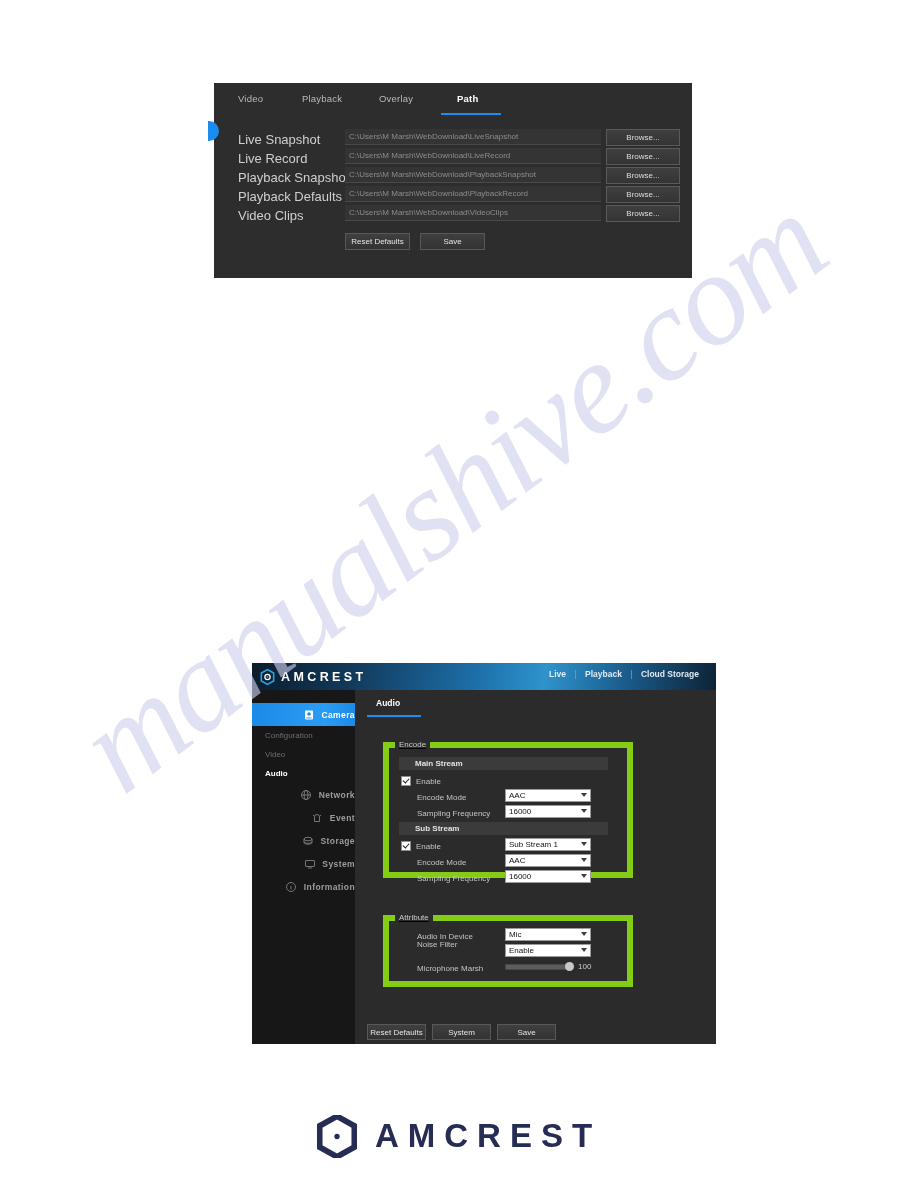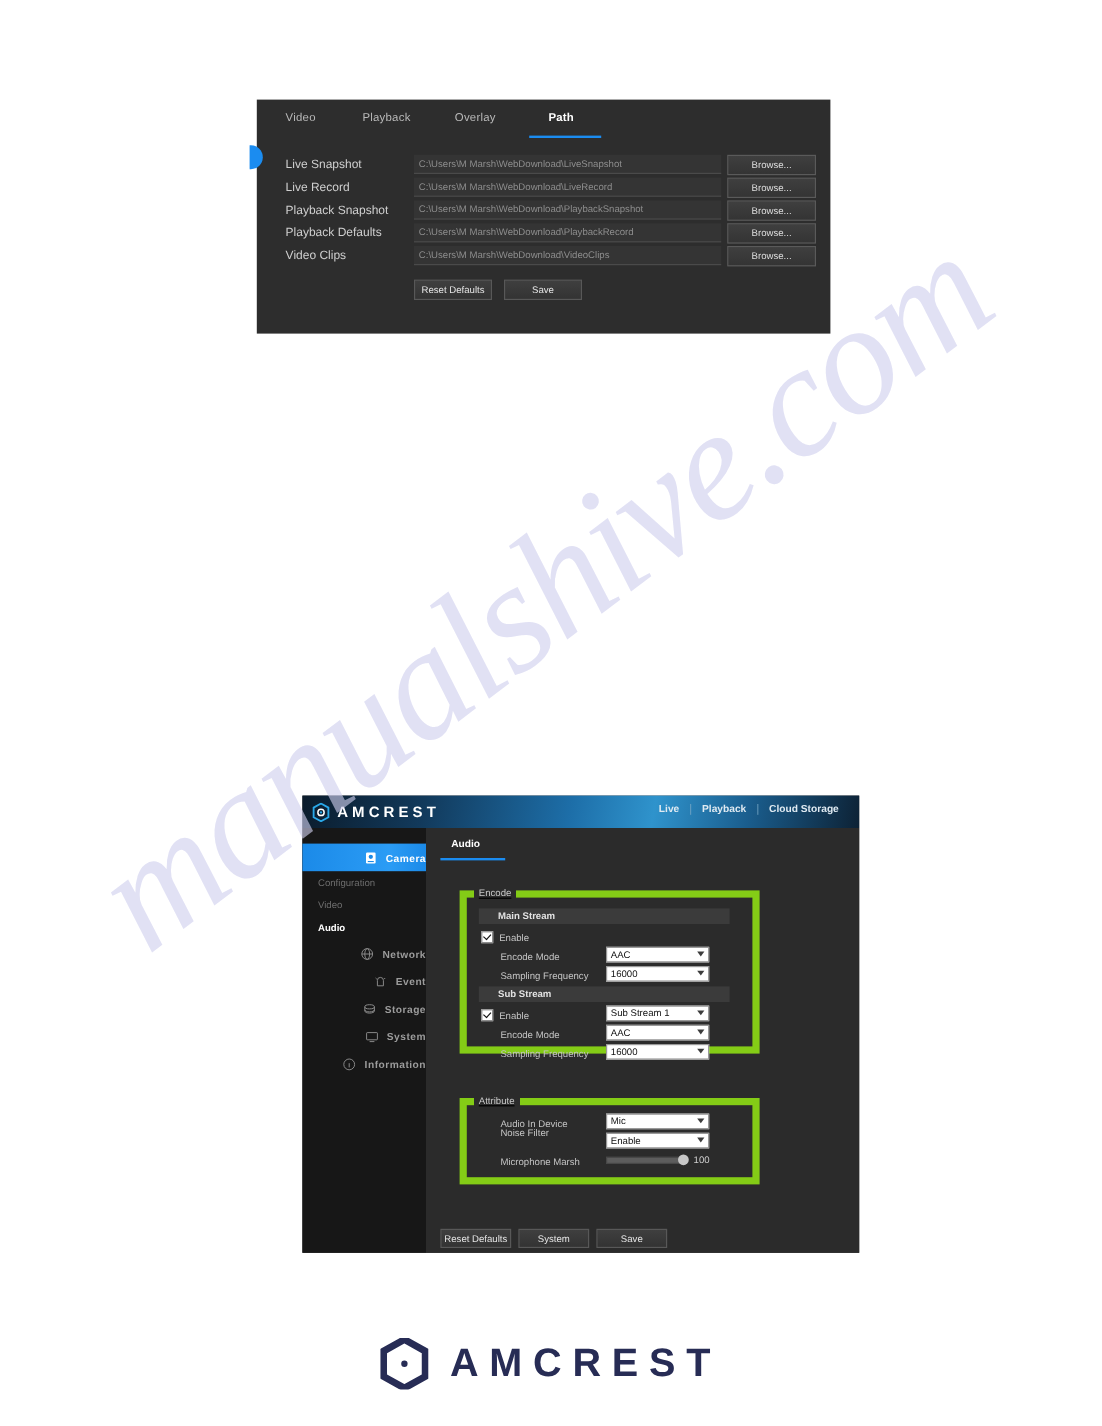--- a/index.html
+++ b/index.html
@@ -34,21 +34,21 @@
   }
   #panel-path .tab.active{color:#ffffff;font-weight:bold;}
   #panel-path .tab-underline{
     position:absolute;height:2px;background:#1b8cf0;
   }
   .blue-sliver{
     position:absolute;left:-6px;top:38px;width:11px;height:20px;
     background:#1b8cf0;border-radius:0 10px 10px 0;z-index:3;
   }
   .prow{position:absolute;height:17px;}
-  .plabel{position:absolute;font-size:10px;color:#cfcfcf;top:3px;text-align:right;}
+  .plabel{position:absolute;font-size:13px;color:#cfcfcf;top:3px;text-align:right;}
   .pinput{
     position:absolute;left:131px;width:256px;height:16px;
     background:#343434;border:none;border-bottom:1px solid #4a4a4a;
     color:#8d8d8d;font-size:8px;font-family:"Liberation Sans",sans-serif;
     padding:0 4px;box-sizing:border-box;line-height:16px;
   }
   .pbrowse{
     position:absolute;left:392px;width:72px;height:15px;
     background:linear-gradient(#3f3f3f,#343434);
     border:1px solid #5a5a5a;color:#dedede;font-size:8px;

